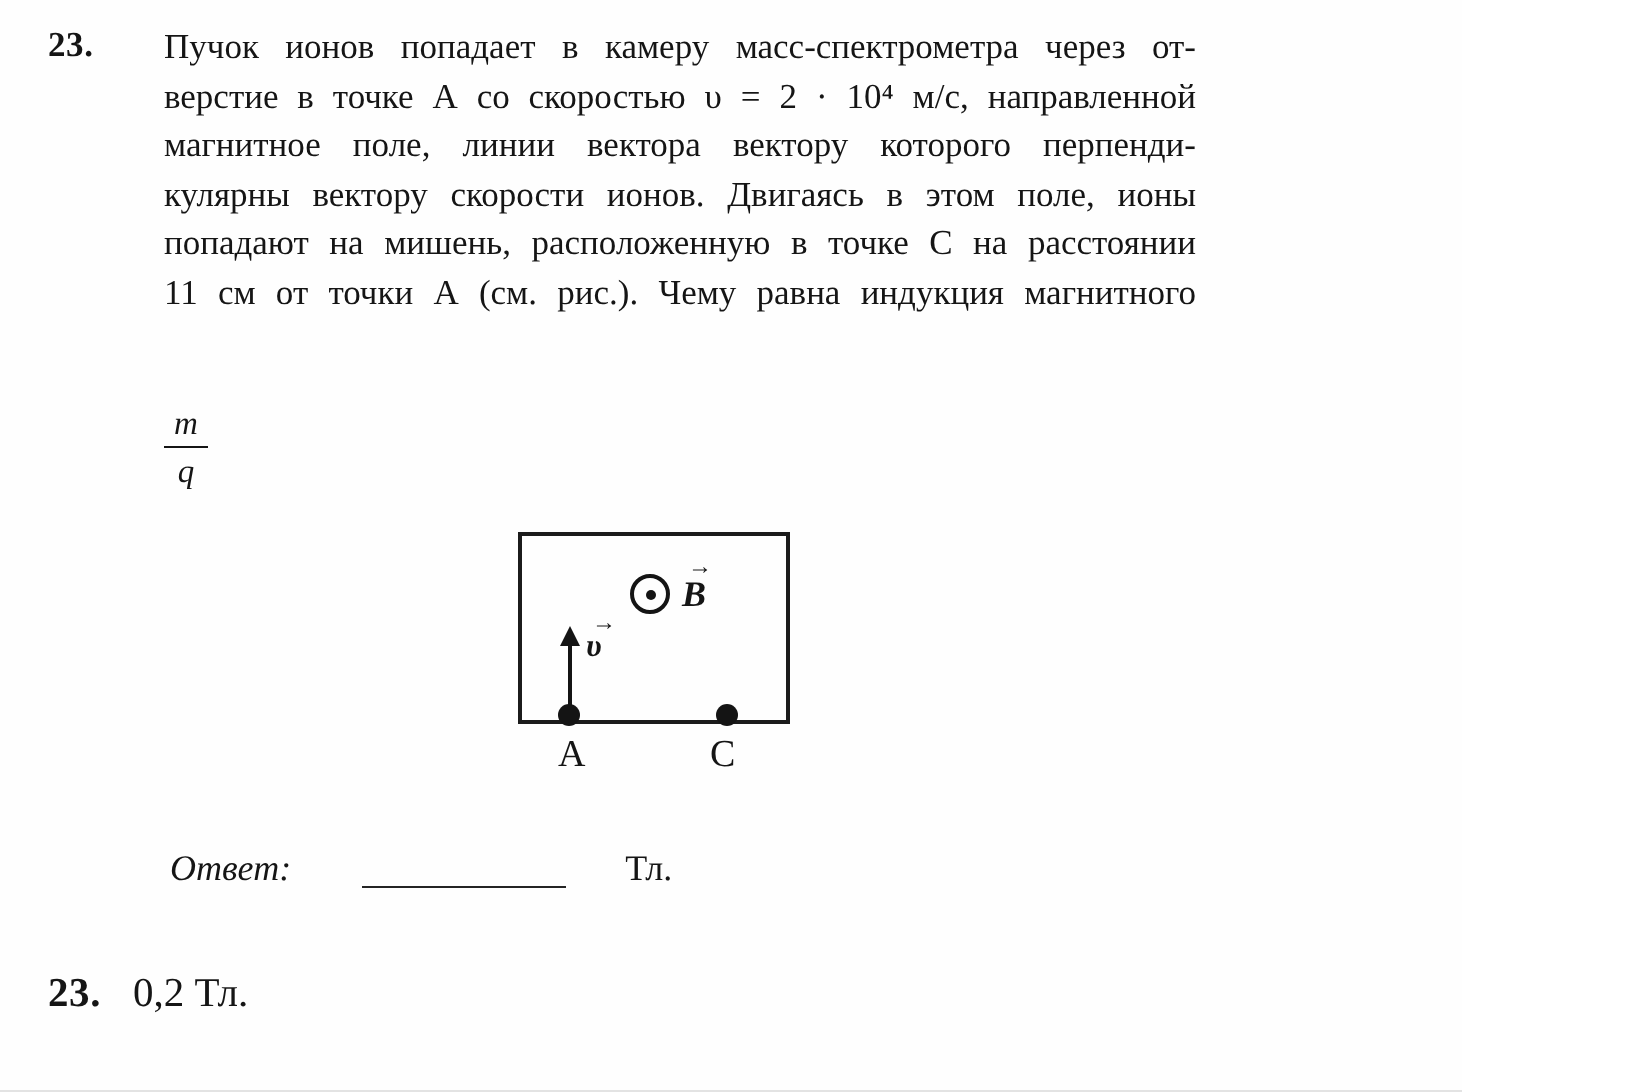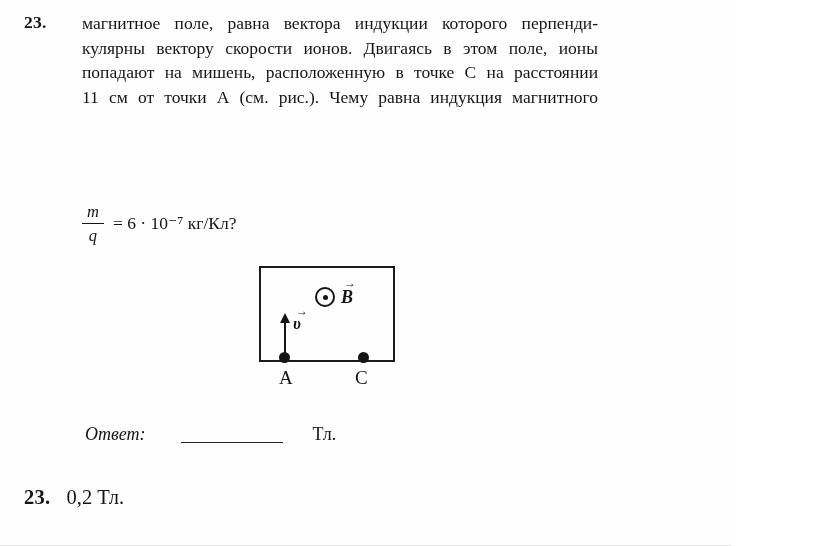--- a/index.html
+++ b/index.html
@@ -148,21 +148,21 @@
   }
   .label-a { left: 279px; top: 367px; }
   .label-c { left: 355px; top: 367px; }
 
   
   .answer-line {
     position: absolute;
     left: 85px;
     top: 424px;
     display: flex;
-    align-items: flex-start;
+    align-items: center;
     font-size: 18px;
     gap: 24px;
   }
   .answer-label { font-style: italic; }
   .answer-blank {
     display: inline-block;
     width: 102px;
     height: 1.05em;
     border-bottom: 1.8px solid #242424;
     margin: 0 6px 0 11px;
@@ -180,32 +180,33 @@
   .answer-key-number { font-weight: bold; margin-right: 16px; letter-spacing: 0.3px; }
 </style>
 </head>
 <body>
 
 <div class="page">
 
   <div class="problem-number">23.</div>
 
   <div class="problem-text">
-    <div class="jline">магнитное поле, равна вектора индукции которого перпенди-</div>
+    <div class="jline">Пучок ионов попадает в камеру масс-спектрометра через от-</div>
+    <div class="jline">верстие в точке А со скоростью υ = 2 · 10⁴ м/с, направленной</div>
+    <div class="jline">магнитное поле, линии вектора вектору которого перпенди-</div>
     <div class="jline">кулярны вектору скорости ионов. Двигаясь в этом поле, ионы</div>
     <div class="jline">попадают на мишень, расположенную в точке С на расстоянии</div>
     <div class="jline">11 см от точки А (см. рис.). Чему равна индукция магнитного</div>
   </div>
 
   <div class="formula">
     <span class="frac">
       <span class="frac-num">m</span>
       <span class="frac-den">q</span>
     </span>
-    <span class="formula-rhs">= 6 · 10⁻⁷ кг/Кл?</span>
   </div>
 
   <div class="diagram">
     <div class="field-symbol">
       <div class="field-dot"></div>
     </div>
     <div class="b-label">
       <span class="vec">
         <span class="vec-arrow">→</span>
         <span>B</span>

